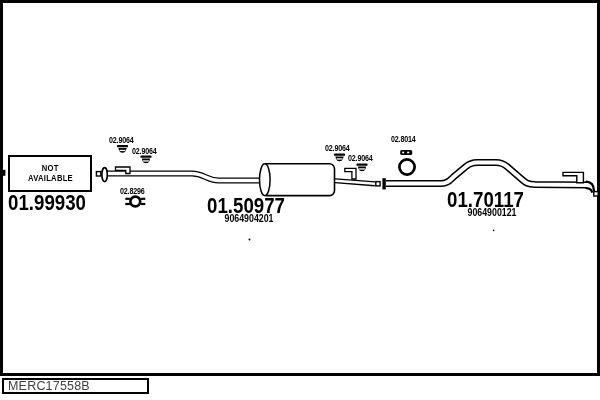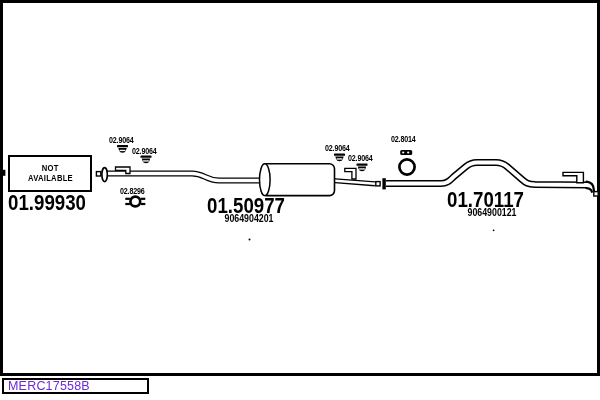--- a/index.html
+++ b/index.html
@@ -44,21 +44,21 @@
   #f0{left:109px;top:136px;}
   #f1{left:132px;top:146.5px;}
   #f2{left:120px;top:186.5px;}
   #f3{left:325px;top:144px;}
   #f4{left:348px;top:153.5px;}
   #f5{left:391px;top:135px;}
   .code-box{
     position:absolute;left:2px;top:378px;width:147px;height:16px;
     border:2px solid #000;box-sizing:border-box;background:#fff;
     display:flex;align-items:center;padding-left:4px;
-    font-size:12.5px;color:#6d28d9;letter-spacing:.2px;
+    font-size:12.5px;color:#404040;letter-spacing:.2px;
   }
 </style>
 </head>
 <body>
 
 <div class="stage">
 
   <div class="frame"></div>
 
   <svg class="art" width="600" height="376" viewBox="0 0 600 376">

